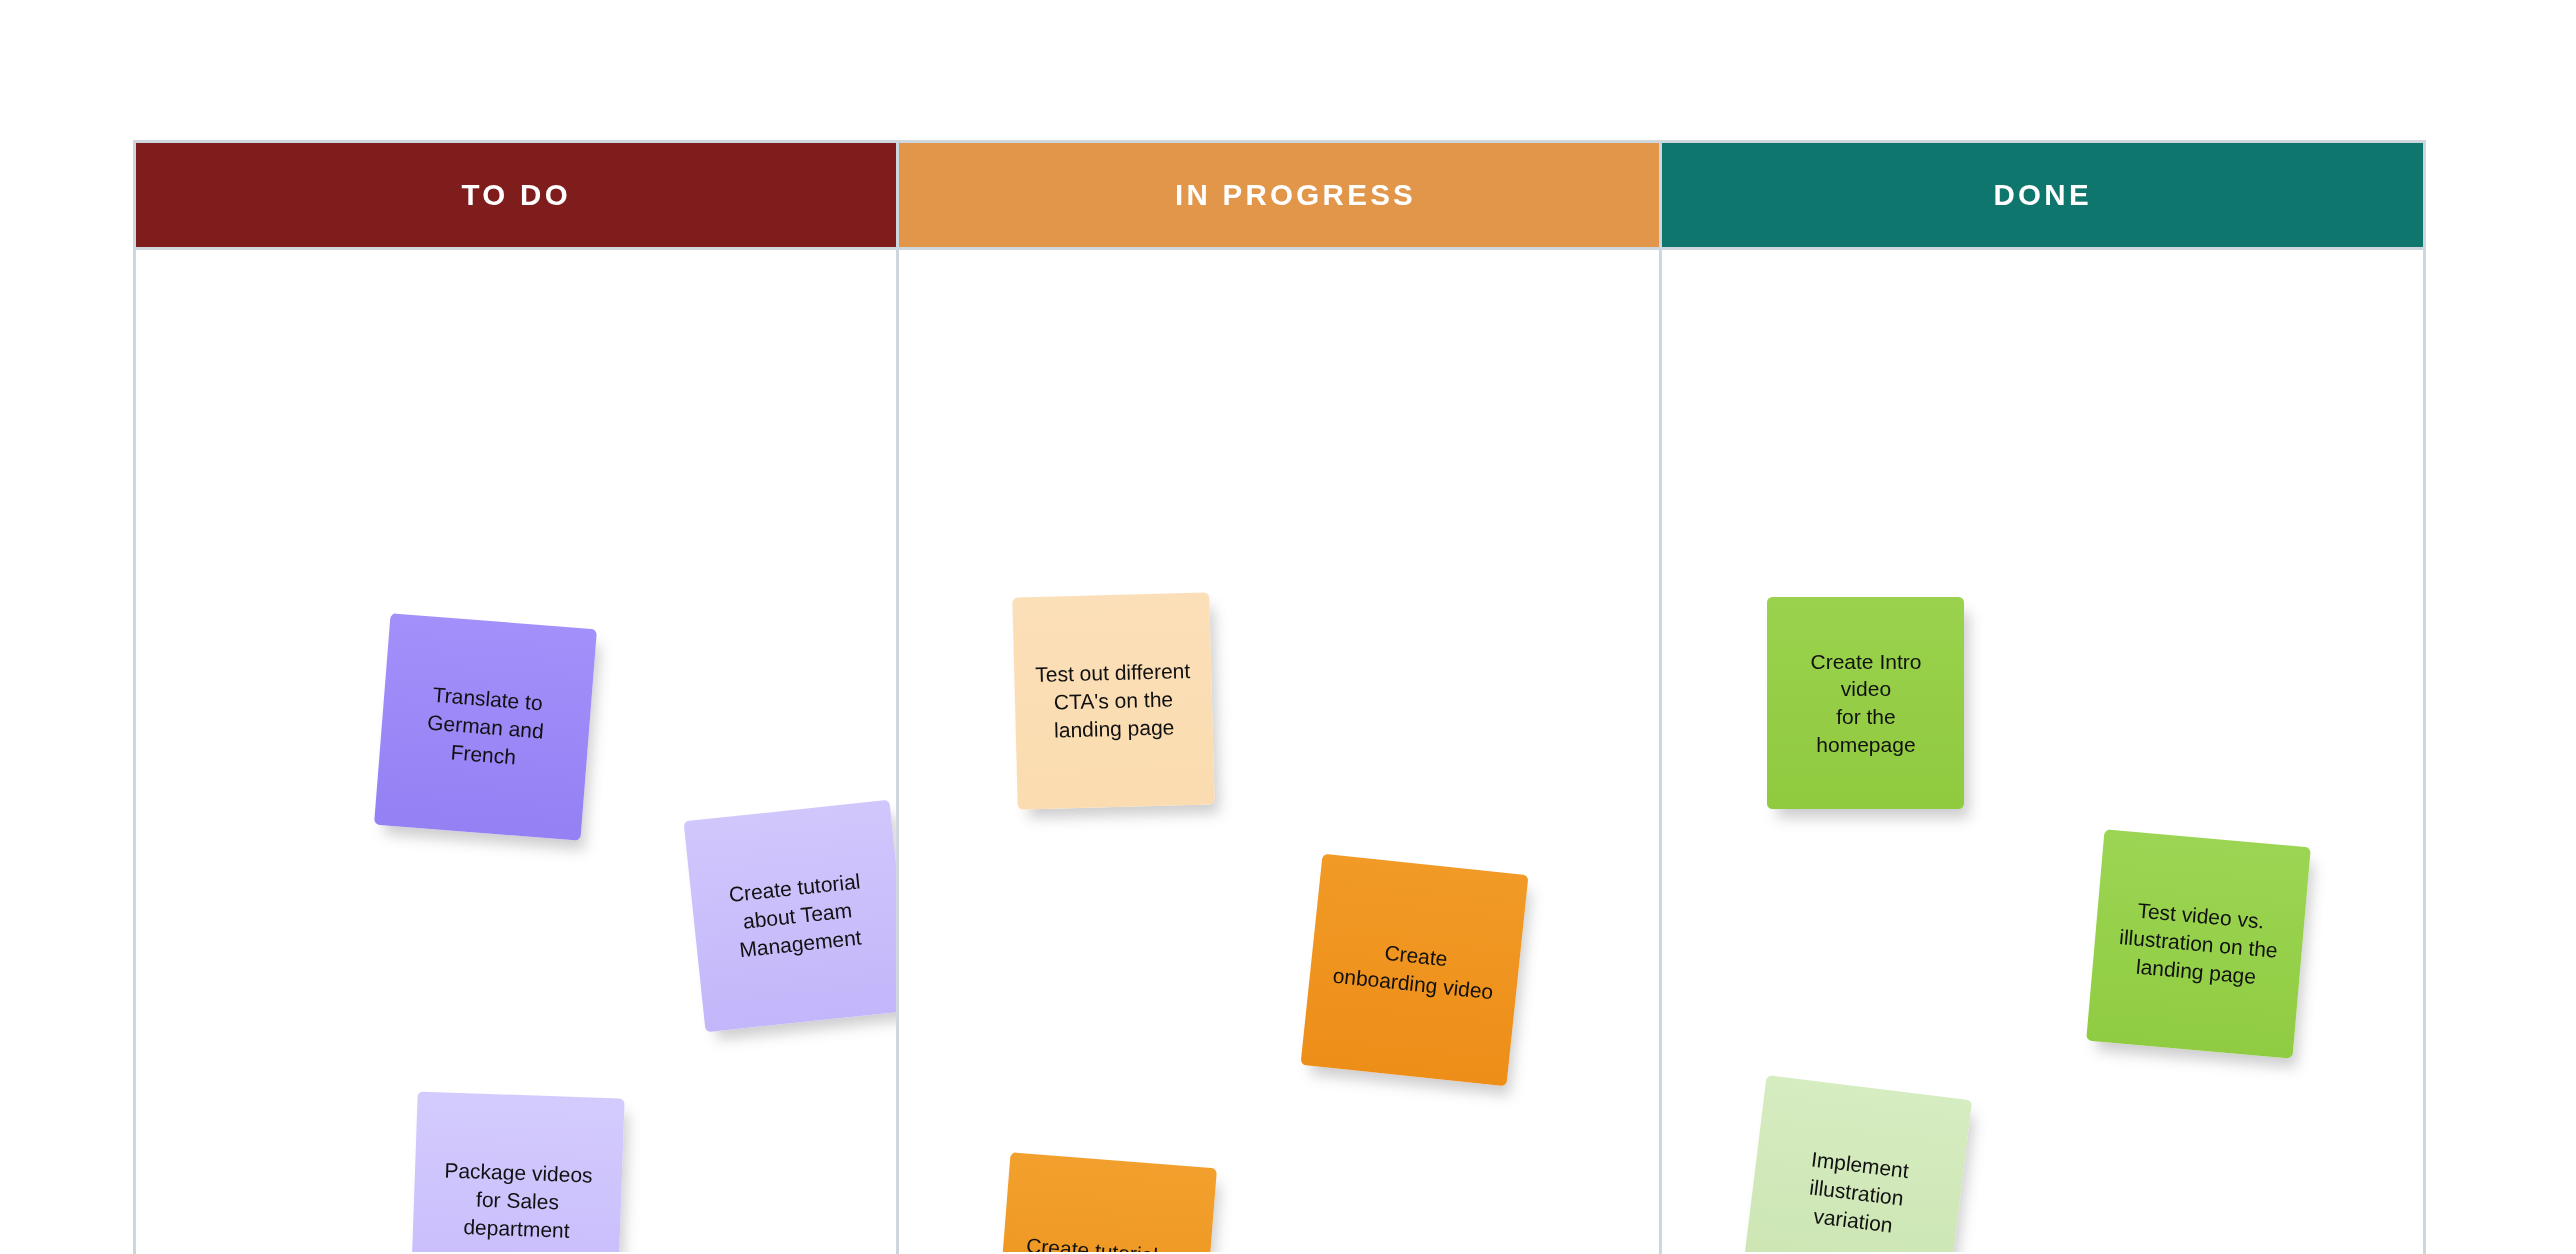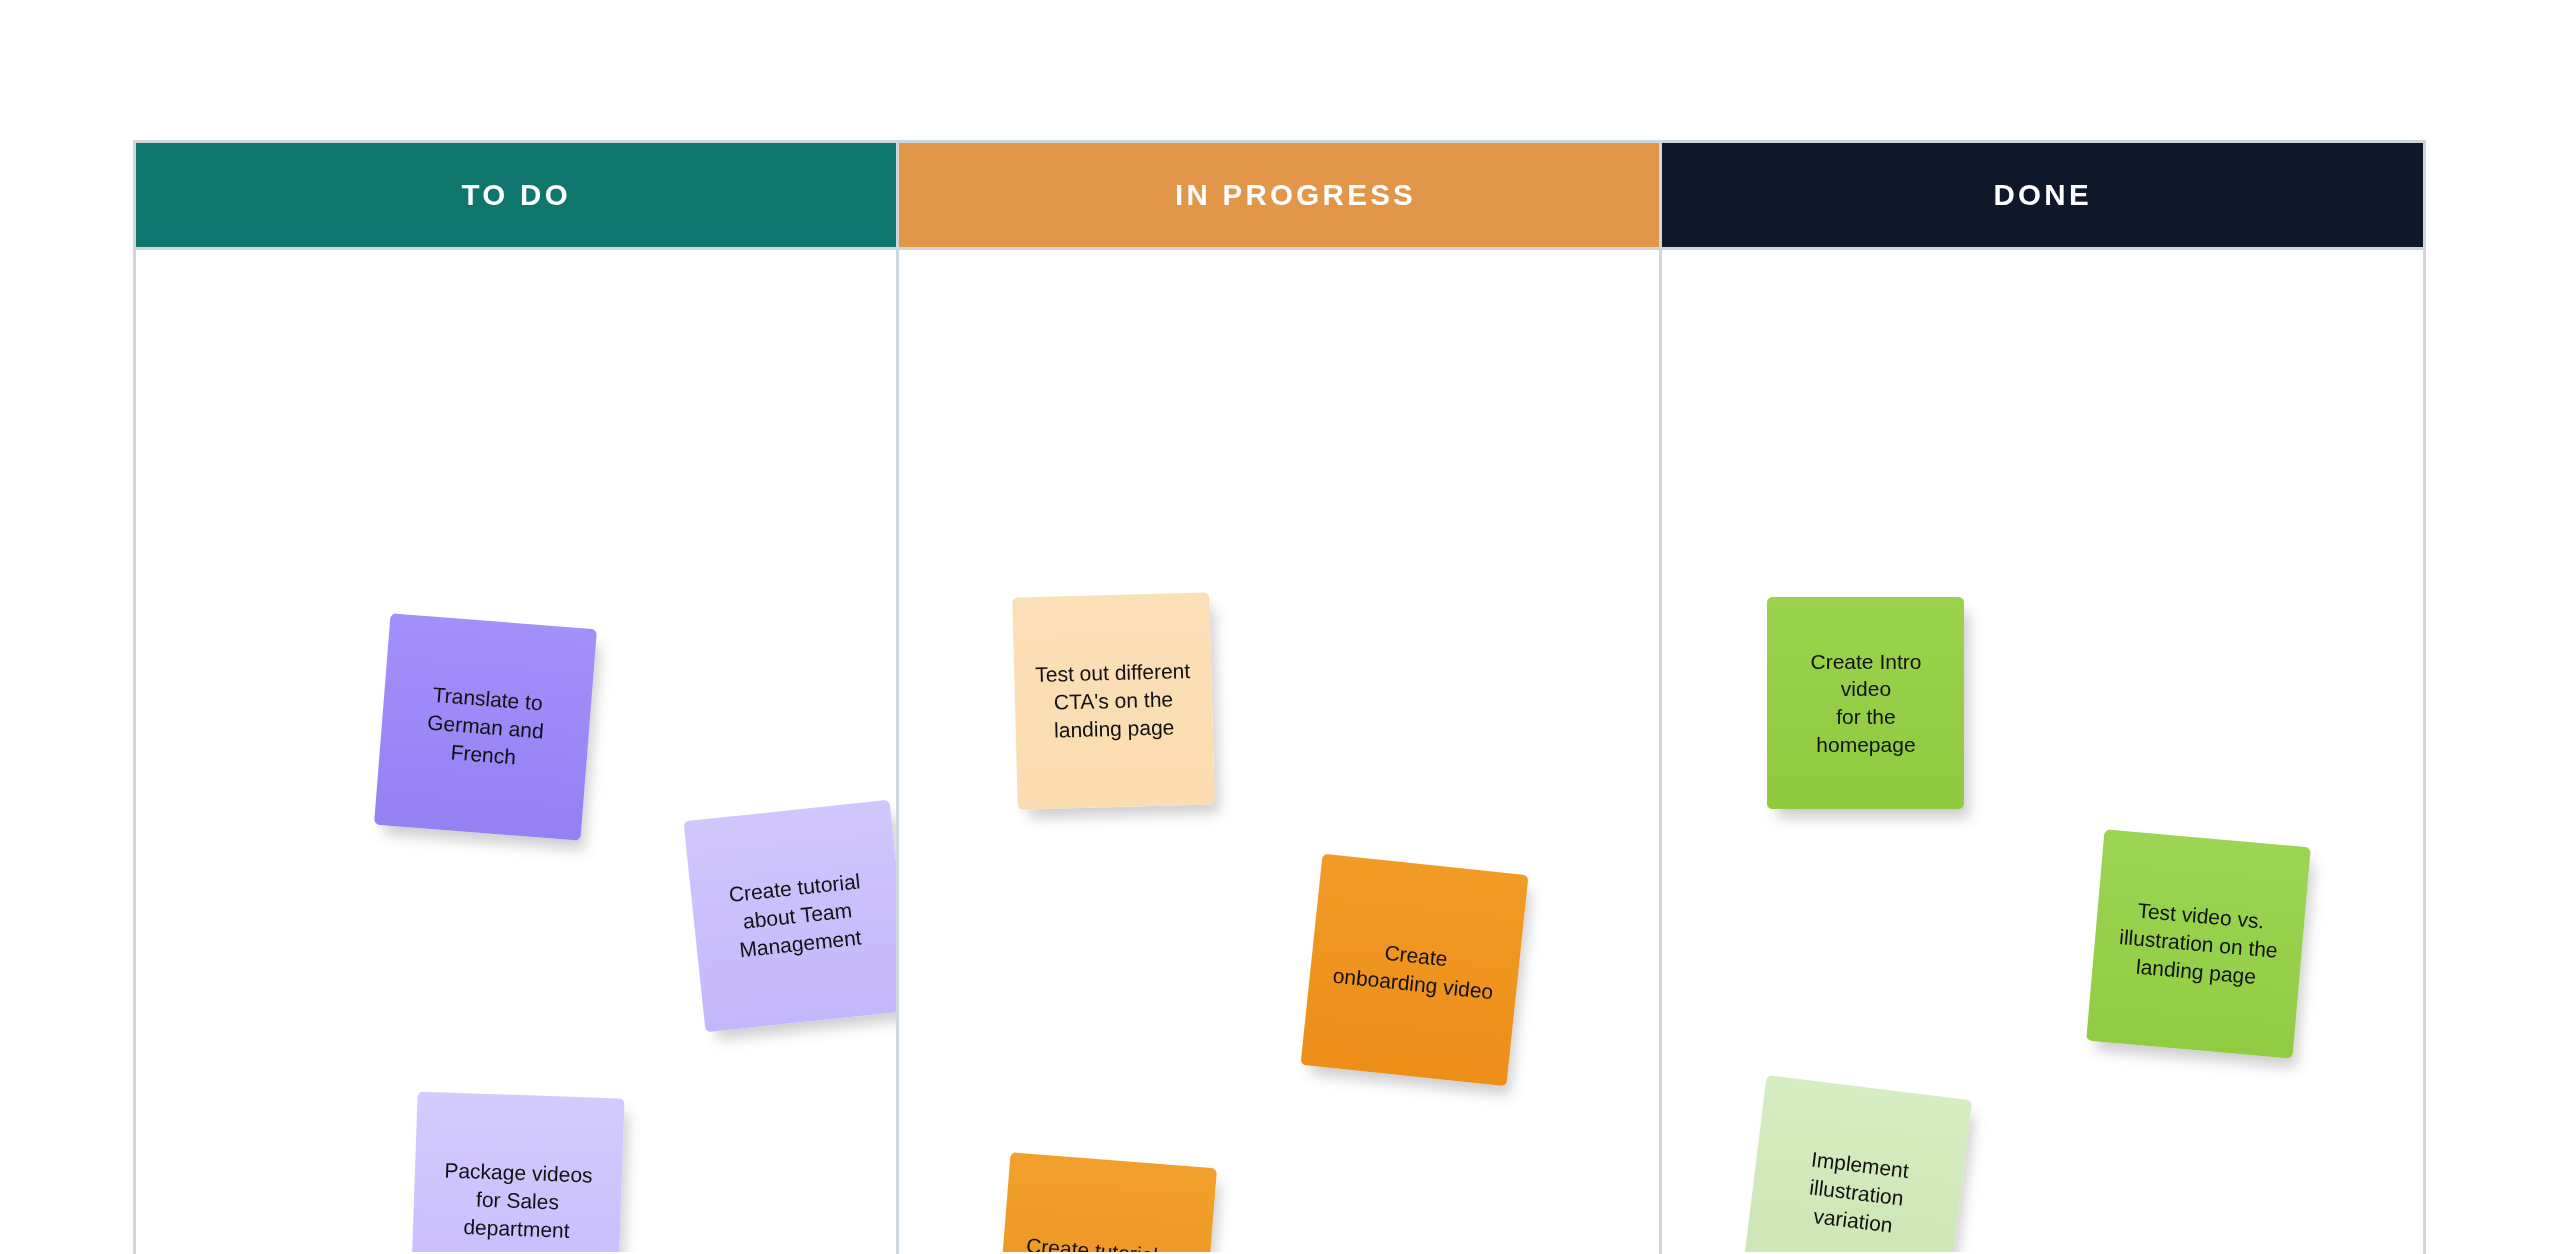--- a/index.html
+++ b/index.html
@@ -90,21 +90,21 @@
     display: block;
     width: 100%;
   }
 </style>
 </head>
 <body>
 
 <div id="board">
   <div class="columns">
       <div class="column">
-        <div class="column-header" style="background: #0f766e;">
+        <div class="column-header" style="background: #7f1d1d;">
           <span>TO DO</span>
         </div>
         <div class="column-body">
           <div class="note" style="left: 246px; top: 371px; width: 207px; height: 212px; background: linear-gradient(rgb(164, 144, 250) 0%, rgb(149, 128, 244) 100%); transform: rotate(4.5deg);"><span class="note-text">Translate to
 German and
 French</span></div>
           <div class="note" style="left: 558px; top: 560px; width: 207px; height: 212px; background: linear-gradient(rgb(209, 199, 252) 0%, rgb(195, 182, 250) 100%); transform: rotate(-6deg);"><span class="note-text">Create tutorial
 about Team
 Management</span></div>
           <div class="note" style="left: 278px; top: 845px; width: 207px; height: 212px; background: linear-gradient(rgb(212, 203, 253) 0%, rgb(199, 187, 252) 100%); transform: rotate(2deg);"><span class="note-text">Package videos
@@ -120,21 +120,21 @@
           <div class="note" style="left: 116px; top: 345px; width: 197px; height: 212px; background: linear-gradient(rgb(251, 223, 184) 0%, rgb(251, 220, 176) 100%); transform: rotate(-1.5deg);"><span class="note-text">Test out different
 CTA's on the
 landing page</span></div>
           <div class="note" style="left: 412px; top: 614px; width: 207px; height: 212px; background: linear-gradient(rgb(241, 154, 38) 0%, rgb(237, 142, 24) 100%); transform: rotate(6deg);"><span class="note-text">Create
 onboarding video</span></div>
           <div class="note" style="left: 103px; top: 910px; width: 207px; height: 212px; background: linear-gradient(rgb(242, 160, 45) 0%, rgb(236, 146, 28) 100%); transform: rotate(4.5deg);"><span class="note-text">Create tutorial on
 file sharing</span></div>
         </div>
       </div>
       <div class="column">
-        <div class="column-header" style="background: #0f172a;">
+        <div class="column-header" style="background: #0f766e;">
           <span>DONE</span>
         </div>
         <div class="column-body">
           <div class="note" style="left: 105px; top: 347px; width: 197px; height: 212px; background: linear-gradient(rgb(154, 210, 77) 0%, rgb(144, 202, 63) 100%); transform: rotate(0deg);"><span class="note-text">Create Intro video
 for the homepage</span></div>
           <div class="note" style="left: 433px; top: 588px; width: 207px; height: 212px; background: linear-gradient(rgb(156, 213, 83) 0%, rgb(144, 204, 66) 100%); transform: rotate(5deg);"><span class="note-text">Test video vs.
 illustration on the
 landing page</span></div>
           <div class="note" style="left: 91px; top: 837px; width: 207px; height: 212px; background: linear-gradient(rgb(214, 236, 193) 0%, rgb(203, 229, 177) 100%); transform: rotate(7deg);"><span class="note-text">Implement
 illustration

